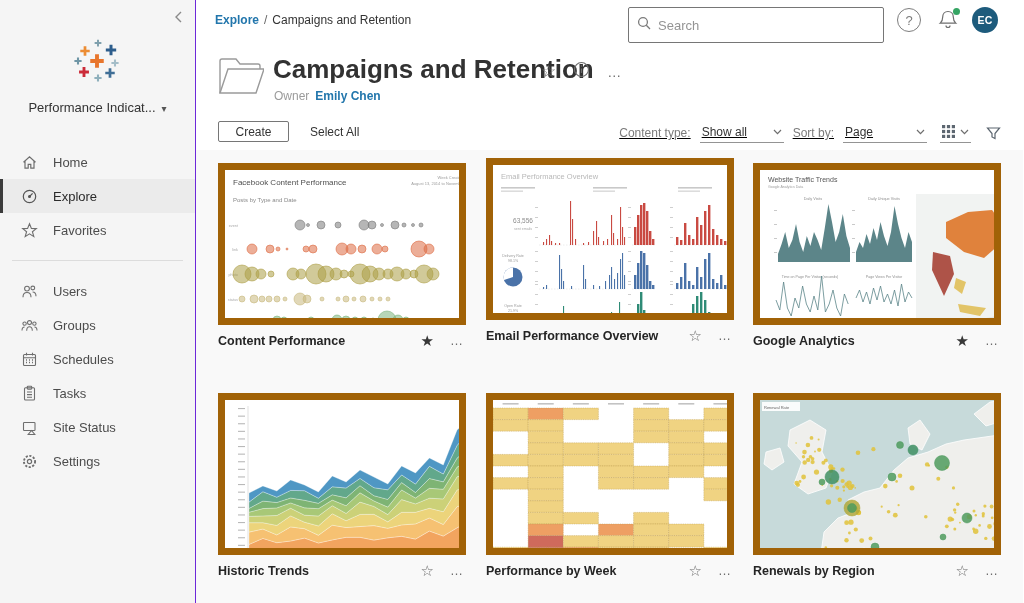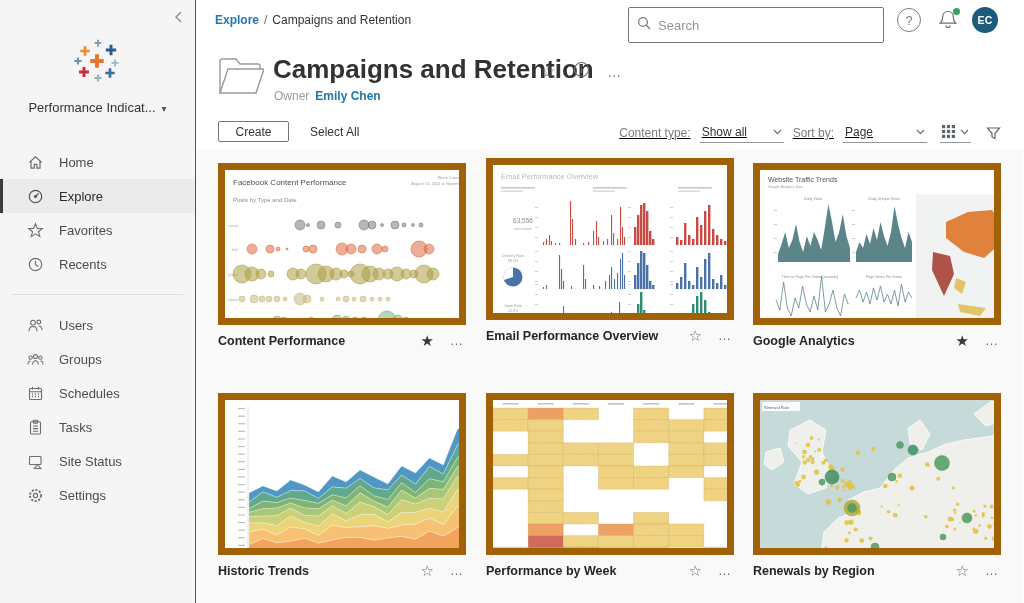--- a/index.html
+++ b/index.html
@@ -7,21 +7,21 @@
     font-family:"Liberation Sans", sans-serif; }
   .app { display:flex; width:1024px; height:603px; }
 
   
   .sidebar { width:196px; height:603px; background:#f5f5f5; border-right:1px solid #6d28d9; position:relative; flex:none; }
   .collapse { position:absolute; top:10px; right:10px; color:#8a8a8a; cursor:pointer; }
   .logo-wrap { display:flex; justify-content:center; padding-top:36px; }
   .site-switcher { margin-top:14px; text-align:center; font-size:13px; color:#333; cursor:pointer; }
   .site-switcher .caret { font-size:10px; color:#555; margin-left:6px; }
   .nav { margin-top:30px; }
-  .nav-item { height:34px; display:flex; align-items:center; gap:15px; padding-left:27px; font-size:13px; color:#4c4c4c; cursor:pointer; position:relative; }
+  .nav-item { height:34px; display:flex; align-items:center; gap:15px; padding-left:21px; font-size:13px; color:#4c4c4c; cursor:pointer; position:relative; }
   .nav-item .nicon { width:17px; height:17px; display:flex; flex:none; }
   .nav-item.selected { background:#ebebeb; color:#2b2b2b; }
   .nav-item.selected::before { content:""; position:absolute; left:0; top:0; bottom:0; width:3px; background:#3b3b3b; }
   .nav-divider { height:1px; background:#dcdcdc; margin:13px 12px; }
 
   
   .main { position:relative; width:827px; height:603px; background:#fff; }
   .breadcrumb { position:absolute; left:19px; top:13px; font-size:12px; color:#333; }
   .breadcrumb .root { color:#2276ac; font-weight:bold; cursor:pointer; }
   .breadcrumb .sep { color:#666; margin:0 5px; }
@@ -109,29 +109,20 @@
           </span>
         <span>Explore</span>
       </div>
       <div class="nav-item">
         <span class="nicon">
             <svg width="17" height="17" viewBox="0 0 17 17" fill="none" stroke="#6e6e6e" stroke-width="1.1">
               <polygon points="8.5,1.8 10.4,6.4 15.3,6.6 11.4,9.7 12.8,14.6 8.5,11.8 4.2,14.6 5.6,9.7 1.7,6.6 6.6,6.4"></polygon>
             </svg>
           </span>
         <span>Favorites</span>
-      </div>
-      <div class="nav-item">
-        <span class="nicon">
-            <svg width="17" height="17" viewBox="0 0 17 17" fill="none" stroke="#6e6e6e" stroke-width="1.2">
-              <circle cx="8.5" cy="8.5" r="6.2"></circle>
-              <path d="M8.5 4.8 V8.7 L11.2 10.4"></path>
-            </svg>
-          </span>
-        <span>Recents</span>
       </div>
       <div class="nav-divider"></div>
       <div class="nav-item">
         <span class="nicon">
             <svg width="17" height="17" viewBox="0 0 17 17" fill="none" stroke="#6e6e6e" stroke-width="1.1">
               <circle cx="6" cy="5.6" r="2.4"></circle>
               <path d="M2 14.2 c0-3.2 1.9-4.7 4-4.7 s4 1.5 4 4.7"></path>
               <circle cx="11.8" cy="5" r="1.9"></circle>
               <path d="M11.6 9 c1.9 0 3.4 1.5 3.4 4.2"></path>
             </svg>

